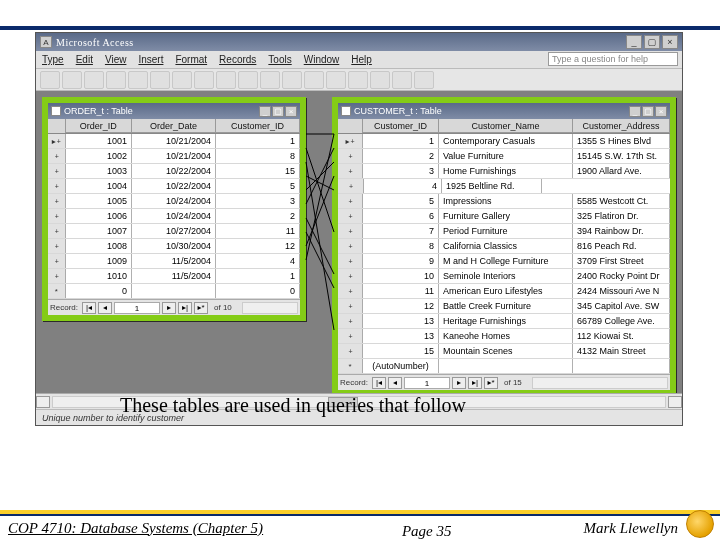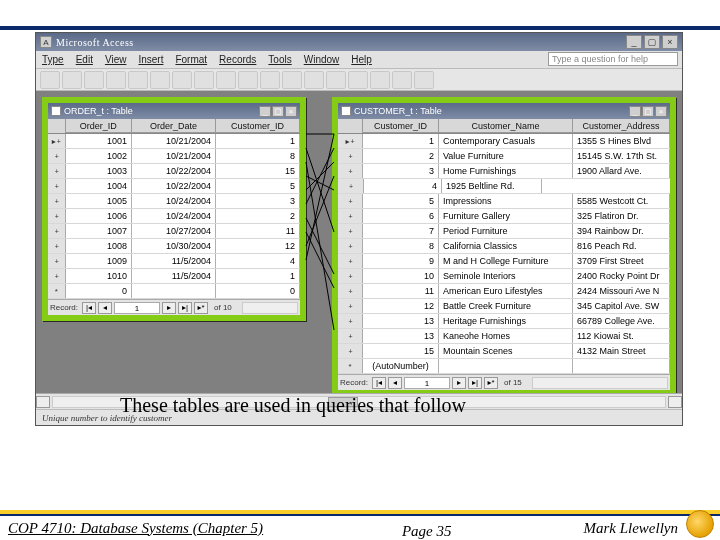--- a/index.html
+++ b/index.html
@@ -35,21 +35,21 @@
   .navbar .navlabel { margin-right:2px; color:#333;}
   .navbar .navbtn { width:14px; height:12px; background:#eee; border:1px solid #999; display:flex; align-items:center; justify-content:center;}
   .navbar .navcount { width:46px; height:12px; background:#fff; border:1px solid #aaa; text-align:center; line-height:11px;}
   .navbar .navof { margin:0 4px; color:#333; }
   .navbar .navscroll-spacer { flex:1; height:12px; background:#efefef; border:1px solid #ccc; margin-left:4px;}
   svg.lines { position:absolute; pointer-events:none; }
   .hscroll { height:16px; background:#e4e4e4; border-top:1px solid #aaa; display:flex; align-items:center;}
   .hscroll .track { flex:1; height:12px; background:#efefef; border:1px solid #ccc; margin:0 2px; position:relative;}
   .hscroll .track .thumb { position:absolute; left:45%; width:30px; height:10px; top:0; background:#cfcfcf; border:1px solid #999;}
   .hscroll .sbtn { width:14px; height:12px; background:#eee; border:1px solid #999; }
-  .statusbar { height:16px; background:#e4e4e4; border-top:1px solid #bbb; display:flex; align-items:center; padding:0 6px; font-size:9px; color:#333; font-family: Liberation Serif, serif; font-style:italic;}
+  .statusbar { height:16px; background:#e4e4e4; border-top:1px solid #bbb; display:flex; align-items:center; padding:0 6px; font-size:9px; color:#333; font-family: Liberation Sans, sans-serif; font-style:italic;}
   .caption { position:absolute; left:120px; top:394px; width:500px; font-family: "Times New Roman", serif; font-size:20px; color:#000; }
   .footer { position:absolute; left:0; bottom:0; width:720px; height:26px; background:#fff; border-top:2px solid #0a2a6b; display:flex; align-items:center; padding:0 8px; font-family:"Times New Roman", serif; font-style:italic; font-size:15px; }
   .footer .f1 { flex:2; text-decoration:underline; font-style:italic;}
   .footer .f2 { flex:1; text-align:center; font-style:italic;margin-top:6px;}
   .footer .f3 { flex:1; text-align:right; font-style:italic; padding-right:34px;}
   .footer .logo { position:absolute; right:6px; bottom:2px; width:28px; height:28px; border-radius:50%; background:radial-gradient(circle at 40% 40%, #ffd76a, #e5a100 70%); border:1px solid #c08000;}
   .yellow-sep { position:absolute; left:0; bottom:26px; width:720px; height:4px; background:#fbcf2a; }
 </style>
 </head>
 <body>

